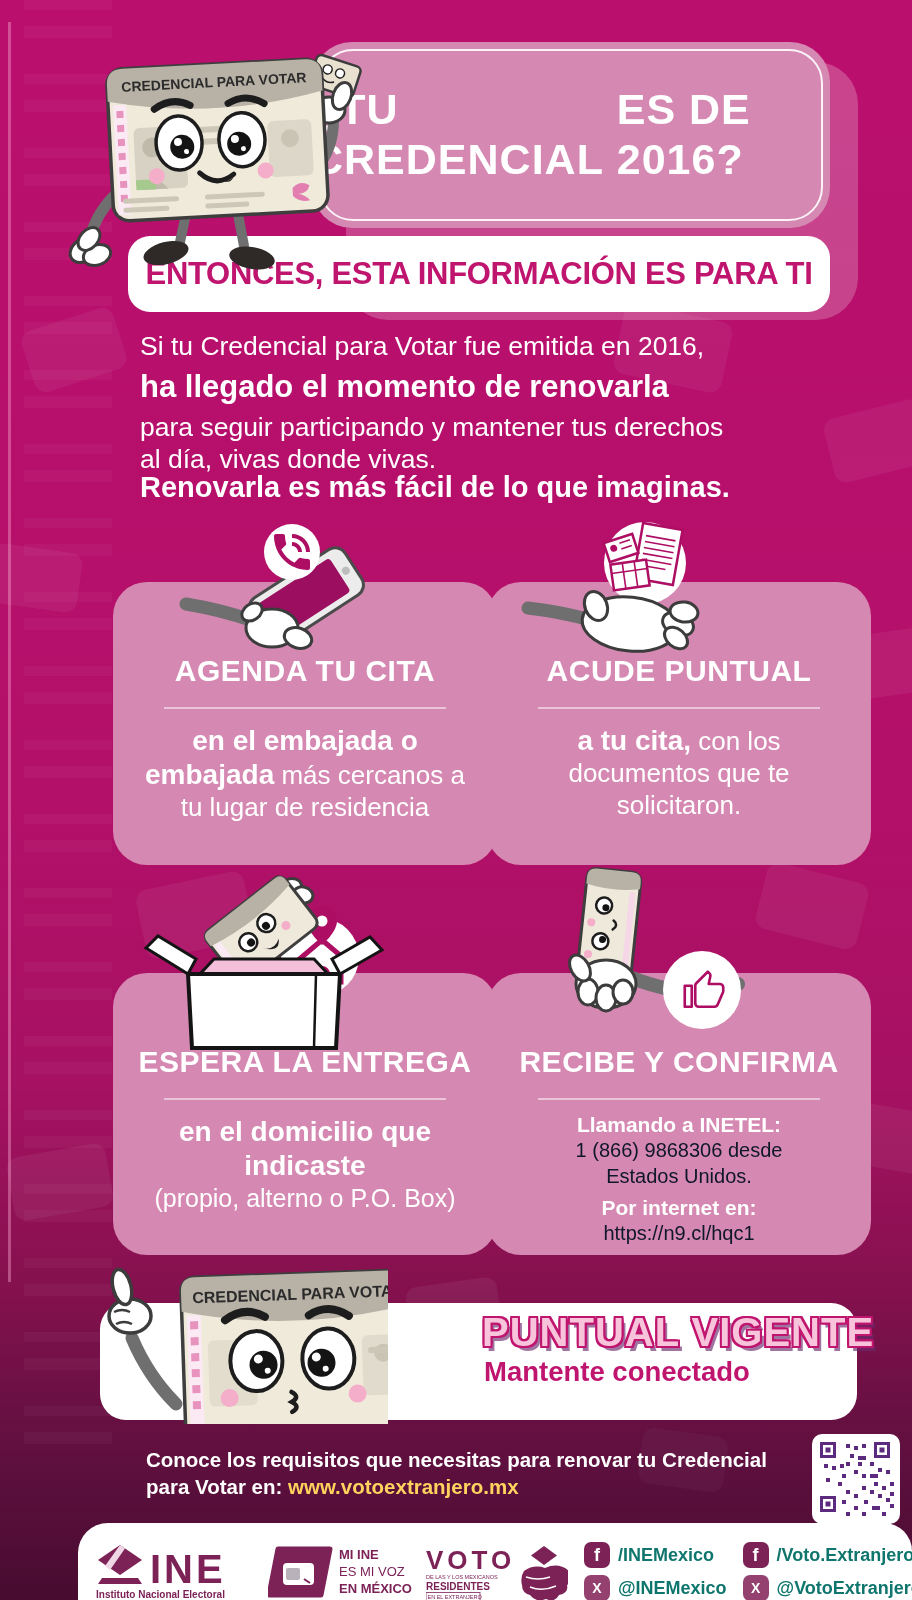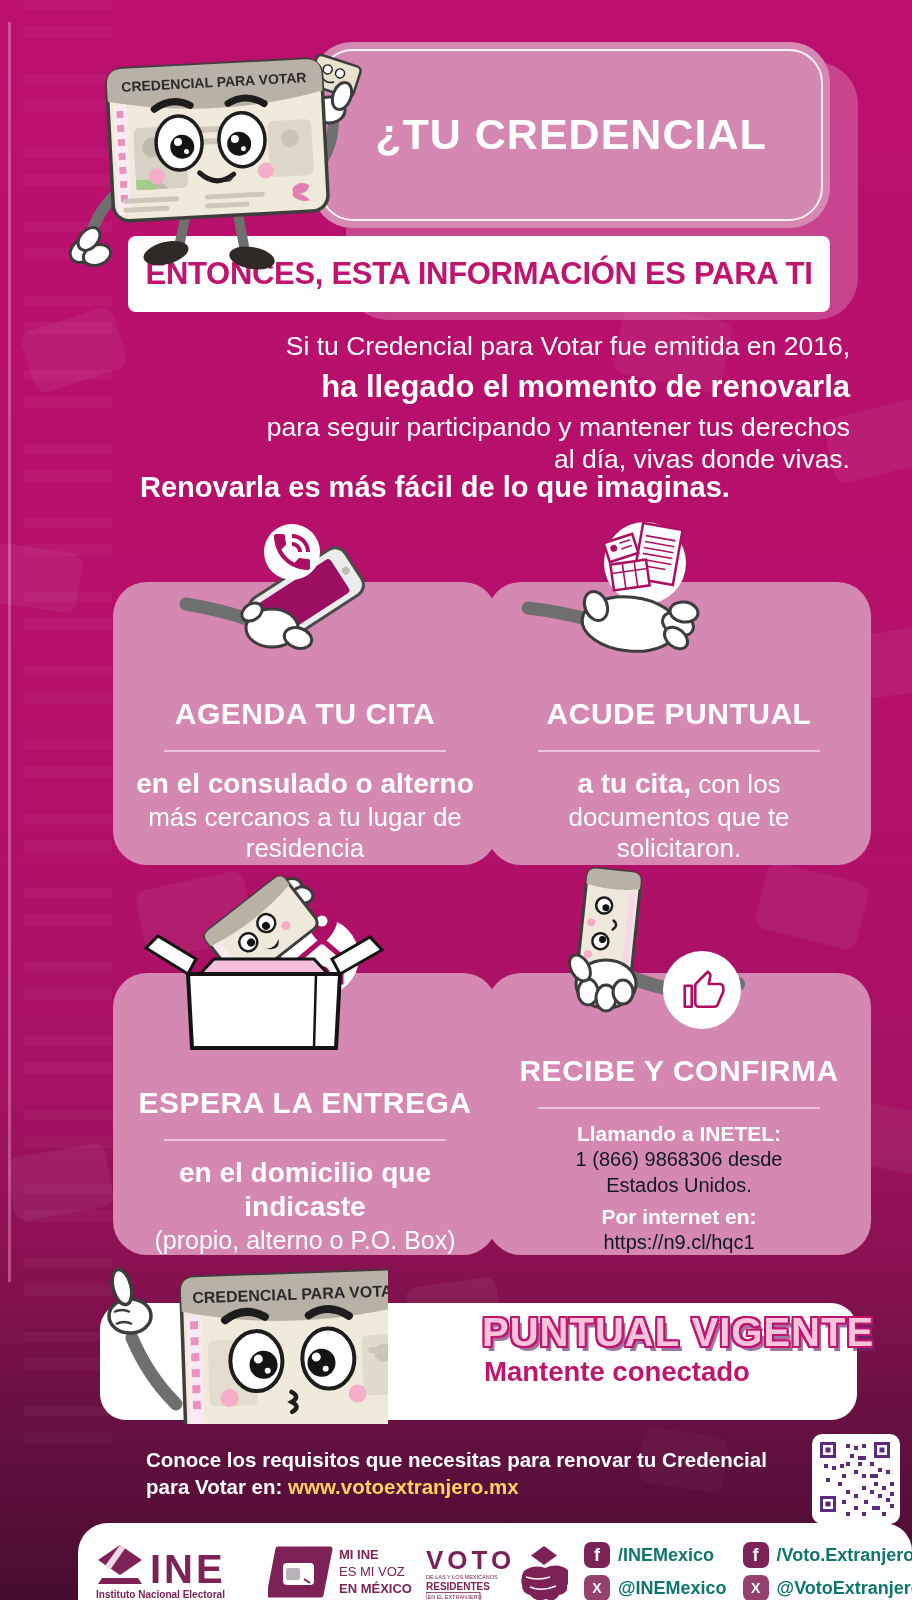--- a/index.html
+++ b/index.html
@@ -12,32 +12,32 @@
   .edge-line{position:absolute;left:8px;top:22px;width:3px;height:1260px;background:#ef9cc6;opacity:.45;z-index:1;}
   .chain{position:absolute;left:24px;top:0;width:88px;height:1480px;z-index:1;opacity:.5;
     background:repeating-linear-gradient(180deg,rgba(255,255,255,.07) 0 10px,transparent 10px 26px,rgba(255,255,255,.07) 26px 38px,transparent 38px 74px);}
   .bgc{position:absolute;background:rgba(255,255,255,.055);border-radius:12px;z-index:1;}
   
   .header-shadow{position:absolute;left:346px;top:62px;width:512px;height:258px;background:rgba(255,255,255,.22);border-radius:42px;z-index:1;}
   .title-box{position:absolute;left:312px;top:42px;width:518px;height:186px;background:#d588b1;border-radius:40px;
     display:flex;flex-direction:row;justify-content:center;align-items:center;z-index:2;}
   .title-box::after{content:"";position:absolute;inset:7px;border:2px solid rgba(255,255,255,.9);border-radius:34px;pointer-events:none;}
   .title-line{color:#fff;font-weight:bold;font-size:43px;line-height:1.16;letter-spacing:1px;}
-  .banner{position:absolute;left:128px;top:236px;width:702px;height:76px;background:#fff;border-radius:8px;
+  .banner{position:absolute;left:128px;top:236px;width:702px;height:76px;background:#fff;border-radius:22px;
     display:flex;align-items:center;justify-content:center;z-index:2;}
   .banner-text{color:#c0156f;font-weight:bold;font-size:31px;letter-spacing:-.3px;}
   .mascot-top{position:absolute;left:52px;top:46px;z-index:3;}
   
-  .intro{position:absolute;left:140px;top:331px;width:710px;color:#fff;z-index:2;text-align:right;}
+  .intro{position:absolute;left:140px;top:331px;width:710px;color:#fff;z-index:2;}
   .intro .l1{font-size:26.5px;margin-bottom:7px;}
   .intro .l2{font-size:31px;font-weight:bold;margin-bottom:7px;}
   .intro .l3{font-size:26.5px;line-height:1.2;}
   .tagline{position:absolute;left:140px;top:471px;color:#fff;font-weight:bold;font-size:29px;z-index:2;}
   
-  .step-card{position:absolute;width:384px;background:#d588b1;border-radius:34px;z-index:2;display:flex;flex-direction:column;align-items:center;justify-content:flex-end;}
+  .step-card{position:absolute;width:384px;background:#d588b1;border-radius:34px;z-index:2;display:flex;flex-direction:column;align-items:center;}
   #card1{left:113px;top:582px;height:283px;}
   #card2{left:487px;top:582px;height:283px;}
   #card3{left:113px;top:973px;height:282px;}
   #card4{left:487px;top:973px;height:282px;}
   .step-title{margin-top:72px;color:#fff;font-weight:bold;font-size:30px;letter-spacing:.5px;text-align:center;}
   .step-divider{width:282px;height:2px;background:rgba(255,255,255,.5);margin-top:19px;}
   .step-body{margin-top:15px;padding:0 22px;color:#fff;font-size:26px;text-align:center;line-height:1.22;}
   .step-body .b{font-weight:bold;font-size:28px;}
   .step-body .blk{display:block;}
   .c4bold{margin-top:13px;color:#fff;font-weight:bold;font-size:21px;text-align:center;}
@@ -81,20 +81,21 @@
   <div class="bgc" style="left:140px;top:880px;width:110px;height:70px;transform:rotate(-12deg)"></div>
   <div class="bgc" style="left:760px;top:872px;width:104px;height:68px;transform:rotate(14deg)"></div>
   <div class="bgc" style="left:10px;top:1150px;width:100px;height:64px;transform:rotate(-10deg)"></div>
   <div class="bgc" style="left:846px;top:1108px;width:96px;height:62px;transform:rotate(10deg)"></div>
   <div class="bgc" style="left:408px;top:1282px;width:92px;height:60px;transform:rotate(-8deg)"></div>
   <div class="bgc" style="left:640px;top:1432px;width:86px;height:56px;transform:rotate(8deg);opacity:.6"></div>
 
   <div class="header-shadow"></div>
   <div class="title-box">
     <div class="title-line">¿TU CREDENCIAL</div>
+    <div class="title-line">ES DE 2016?</div>
   </div>
 
   <svg class="mascot-top" width="320" height="230" viewBox="0 0 320 230">
     <path d="M62 150 Q44 168 38 192" stroke="#6f6f6f" stroke-width="11" fill="none" stroke-linecap="round"></path>
     <g fill="#fff" stroke="#3c3c3c" stroke-width="3">
       <ellipse cx="32" cy="204" rx="15" ry="11" transform="rotate(-35 32 204)"></ellipse>
       <ellipse cx="45" cy="209" rx="14" ry="10" transform="rotate(-20 45 209)"></ellipse>
       <ellipse cx="37" cy="193" rx="13" ry="9" transform="rotate(-48 37 193)"></ellipse>
     </g>
     <path d="M268 118 Q284 96 281 64" stroke="#6f6f6f" stroke-width="11" fill="none" stroke-linecap="round"></path>
@@ -167,21 +168,21 @@
     <div class="l2">ha llegado el momento de renovarla</div>
     <div class="l3">para seguir participando y mantener tus derechos</div>
     <div class="l3">al día, vivas donde vivas.</div>
   </div>
   <div class="tagline">Renovarla es más fácil de lo que imaginas.</div>
 
   <div class="step-card" id="card1">
     <div class="step-title">AGENDA TU CITA</div>
     <div class="step-divider"></div>
     <div class="step-body">
-      <span class="b">en el consulado o alterno</span><span> más cercanos a tu lugar de residencia</span>
+      <span class="b">en el embajada o embajada</span><span> más cercanos a tu lugar de residencia</span>
     </div>
   </div>
   <div class="step-card" id="card2">
     <div class="step-title">ACUDE PUNTUAL</div>
     <div class="step-divider"></div>
     <div class="step-body">
       <span class="b">a tu cita,</span><span> con los documentos que te solicitaron.</span>
     </div>
   </div>
   <div class="step-card" id="card3">

